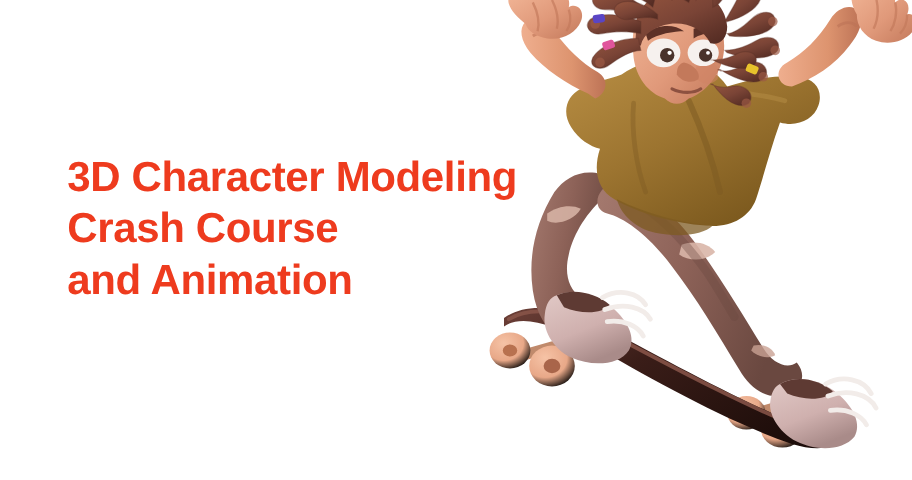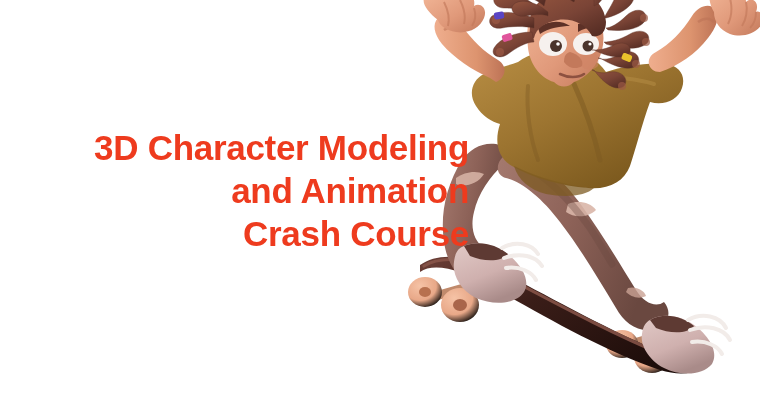--- a/index.html
+++ b/index.html
@@ -14,24 +14,24 @@
     position: relative;
     width: 760px;
     height: 400px;
     background: #ffffff;
     overflow: hidden;
   }
 
   
   #title-block {
     position: absolute;
-    left: 44px;
+    left: 56px;
     top: 126px;
     width: 425px;
-    text-align: right;
+    text-align: left;
     z-index: 5;
   }
   .title-line {
     display: block;
     color: #ee3b1e;
     font-family: "Liberation Sans", sans-serif;
     font-weight: 700;
     font-size: 35px;
     line-height: 43px;
     letter-spacing: -0.3px;
@@ -49,22 +49,22 @@
   }
   #illustration svg { display: block; }
 </style>
 </head>
 <body>
 
 <div id="banner" style="background: rgb(255, 255, 255);">
 
   <div id="title-block">
     <span class="title-line" style="color: rgb(238, 59, 30);">3D Character Modeling</span>
+    <span class="title-line" style="color: rgb(238, 59, 30);">Crash Course</span>
     <span class="title-line" style="color: rgb(238, 59, 30);">and Animation</span>
-    <span class="title-line" style="color: rgb(238, 59, 30);">Crash Course</span>
   </div>
 
   <div id="illustration">
     <svg width="362" height="400" viewBox="0 0 362 400" xmlns="http://www.w3.org/2000/svg">
       <defs>
         <linearGradient id="gSkin" x1="0" y1="0" x2="1" y2="1">
           <stop offset="0%" stop-color="#f2b697"></stop>
           <stop offset="55%" stop-color="#e0997a"></stop>
           <stop offset="100%" stop-color="#c3795b"></stop>
         </linearGradient>

